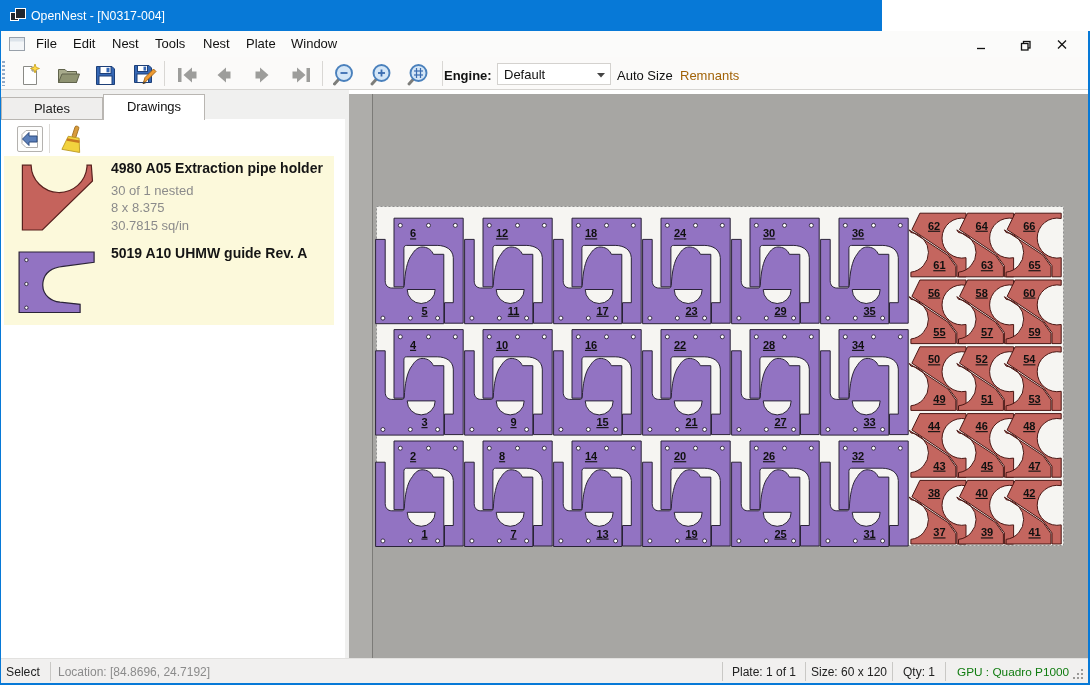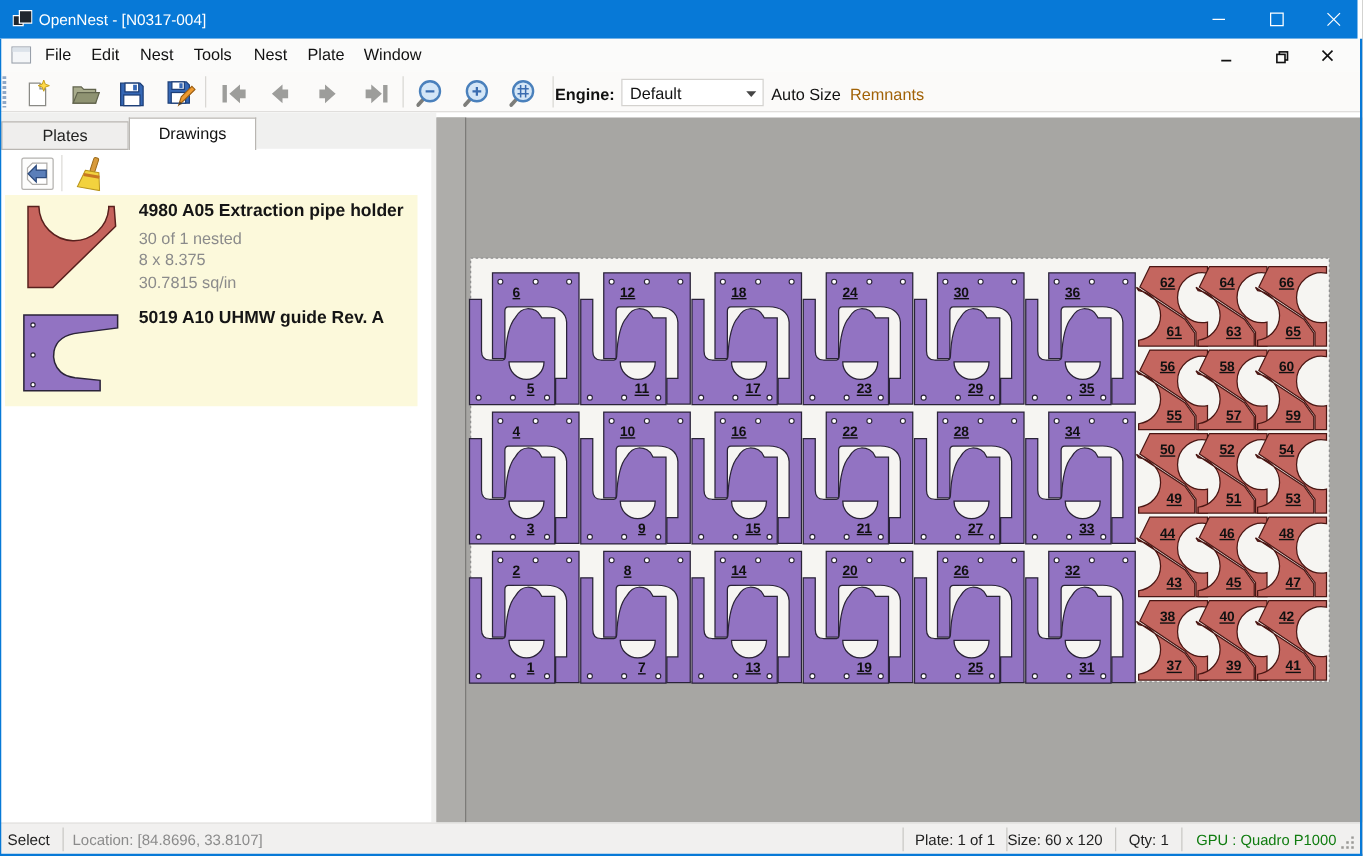--- a/index.html
+++ b/index.html
@@ -1,19 +1,19 @@
 <!DOCTYPE html>
 <html><head><meta charset="utf-8"><style>
 *{margin:0;padding:0;box-sizing:border-box}
 html,body{width:1090px;height:685px;overflow:hidden}
 body{position:relative;font-family:"Liberation Sans",sans-serif;background:#fff}
 .a{position:absolute}
 </style></head><body>
 
-<div class="a" style="left:0;top:0;width:1086px;height:31px;background:#0779d7">
+<div class="a" style="left:0;top:0;width:882px;height:31px;background:#0779d7">
  <svg class="a" style="left:10px;top:8px" width="16" height="14" viewBox="0 0 16 14">
   <rect x="0.5" y="4.5" width="8" height="8" fill="#20262e" stroke="#fff"></rect>
   <rect x="5.5" y="0.5" width="10" height="10" fill="#20262e" stroke="#fff"></rect>
  </svg>
  <span class="a" style="left:31px;top:9px;color:#fff;font-size:12.3px">OpenNest - [N0317-004]</span>
  <svg class="a" style="left:952px;top:0" width="138" height="31" viewBox="0 0 138 31">
   <g stroke="#fff" stroke-width="1" fill="none">
    <line x1="18" y1="15.5" x2="28" y2="15.5"></line>
    <rect x="64.5" y="10.5" width="10" height="10"></rect>
    <line x1="110" y1="10.5" x2="120" y2="20.5"></line>
@@ -321,25 +321,25 @@
 <text x="605.7" y="290.9">40</text>
 <text x="611.0" y="330.4">39</text>
 <text x="653.3" y="290.9">42</text>
 <text x="658.6" y="330.4">41</text>
 </g>
 </svg>
 
 <div class="a" style="left:0;top:658px;width:1090px;height:25px;background:#f1f0ef;border-top:1px solid #e2e1df;font-size:12.2px;color:#222">
  <span class="a" style="left:6px;top:6px;font-size:12.2px">Select</span>
  <div class="a" style="left:50px;top:3px;width:1px;height:19px;background:#c9c8c5"></div>
- <span class="a" style="left:58px;top:6px;color:#8b8b8b;font-size:12px">Location: [84.8696, 33.8107]</span>
+ <span class="a" style="left:58px;top:6px;color:#8b8b8b;font-size:12px">Location: [84.8696, 24.7192]</span>
  <div class="a" style="left:722px;top:3px;width:1px;height:19px;background:#c9c8c5"></div>
  <div class="a" style="left:723px;top:6px;width:82px;text-align:center;font-size:12px">Plate: 1 of 1</div>
  <div class="a" style="left:805px;top:3px;width:1px;height:19px;background:#c9c8c5"></div>
- <div class="a" style="left:806px;top:6px;width:86px;text-align:left;font-size:12px">Size: 60 x 120</div>
+ <div class="a" style="left:806px;top:6px;width:86px;text-align:center;font-size:12px">Size: 60 x 120</div>
  <div class="a" style="left:892px;top:3px;width:1px;height:19px;background:#c9c8c5"></div>
  <div class="a" style="left:893px;top:6px;width:52px;text-align:center;font-size:12px">Qty: 1</div>
  <div class="a" style="left:945px;top:3px;width:1px;height:19px;background:#c9c8c5"></div>
  <span class="a" style="left:957px;top:6px;color:#107c10;font-size:11.8px">GPU : Quadro P1000</span>
  <svg class="a" style="left:1072px;top:10px" width="14" height="12" viewBox="0 0 14 12">
   <g fill="#9a9997">
    <rect x="9" y="0" width="2" height="2"></rect>
         <rect x="9" y="4" width="2" height="2"></rect>
         <rect x="9" y="8" width="2" height="2"></rect>
    <rect x="5" y="4" width="2" height="2"></rect>

